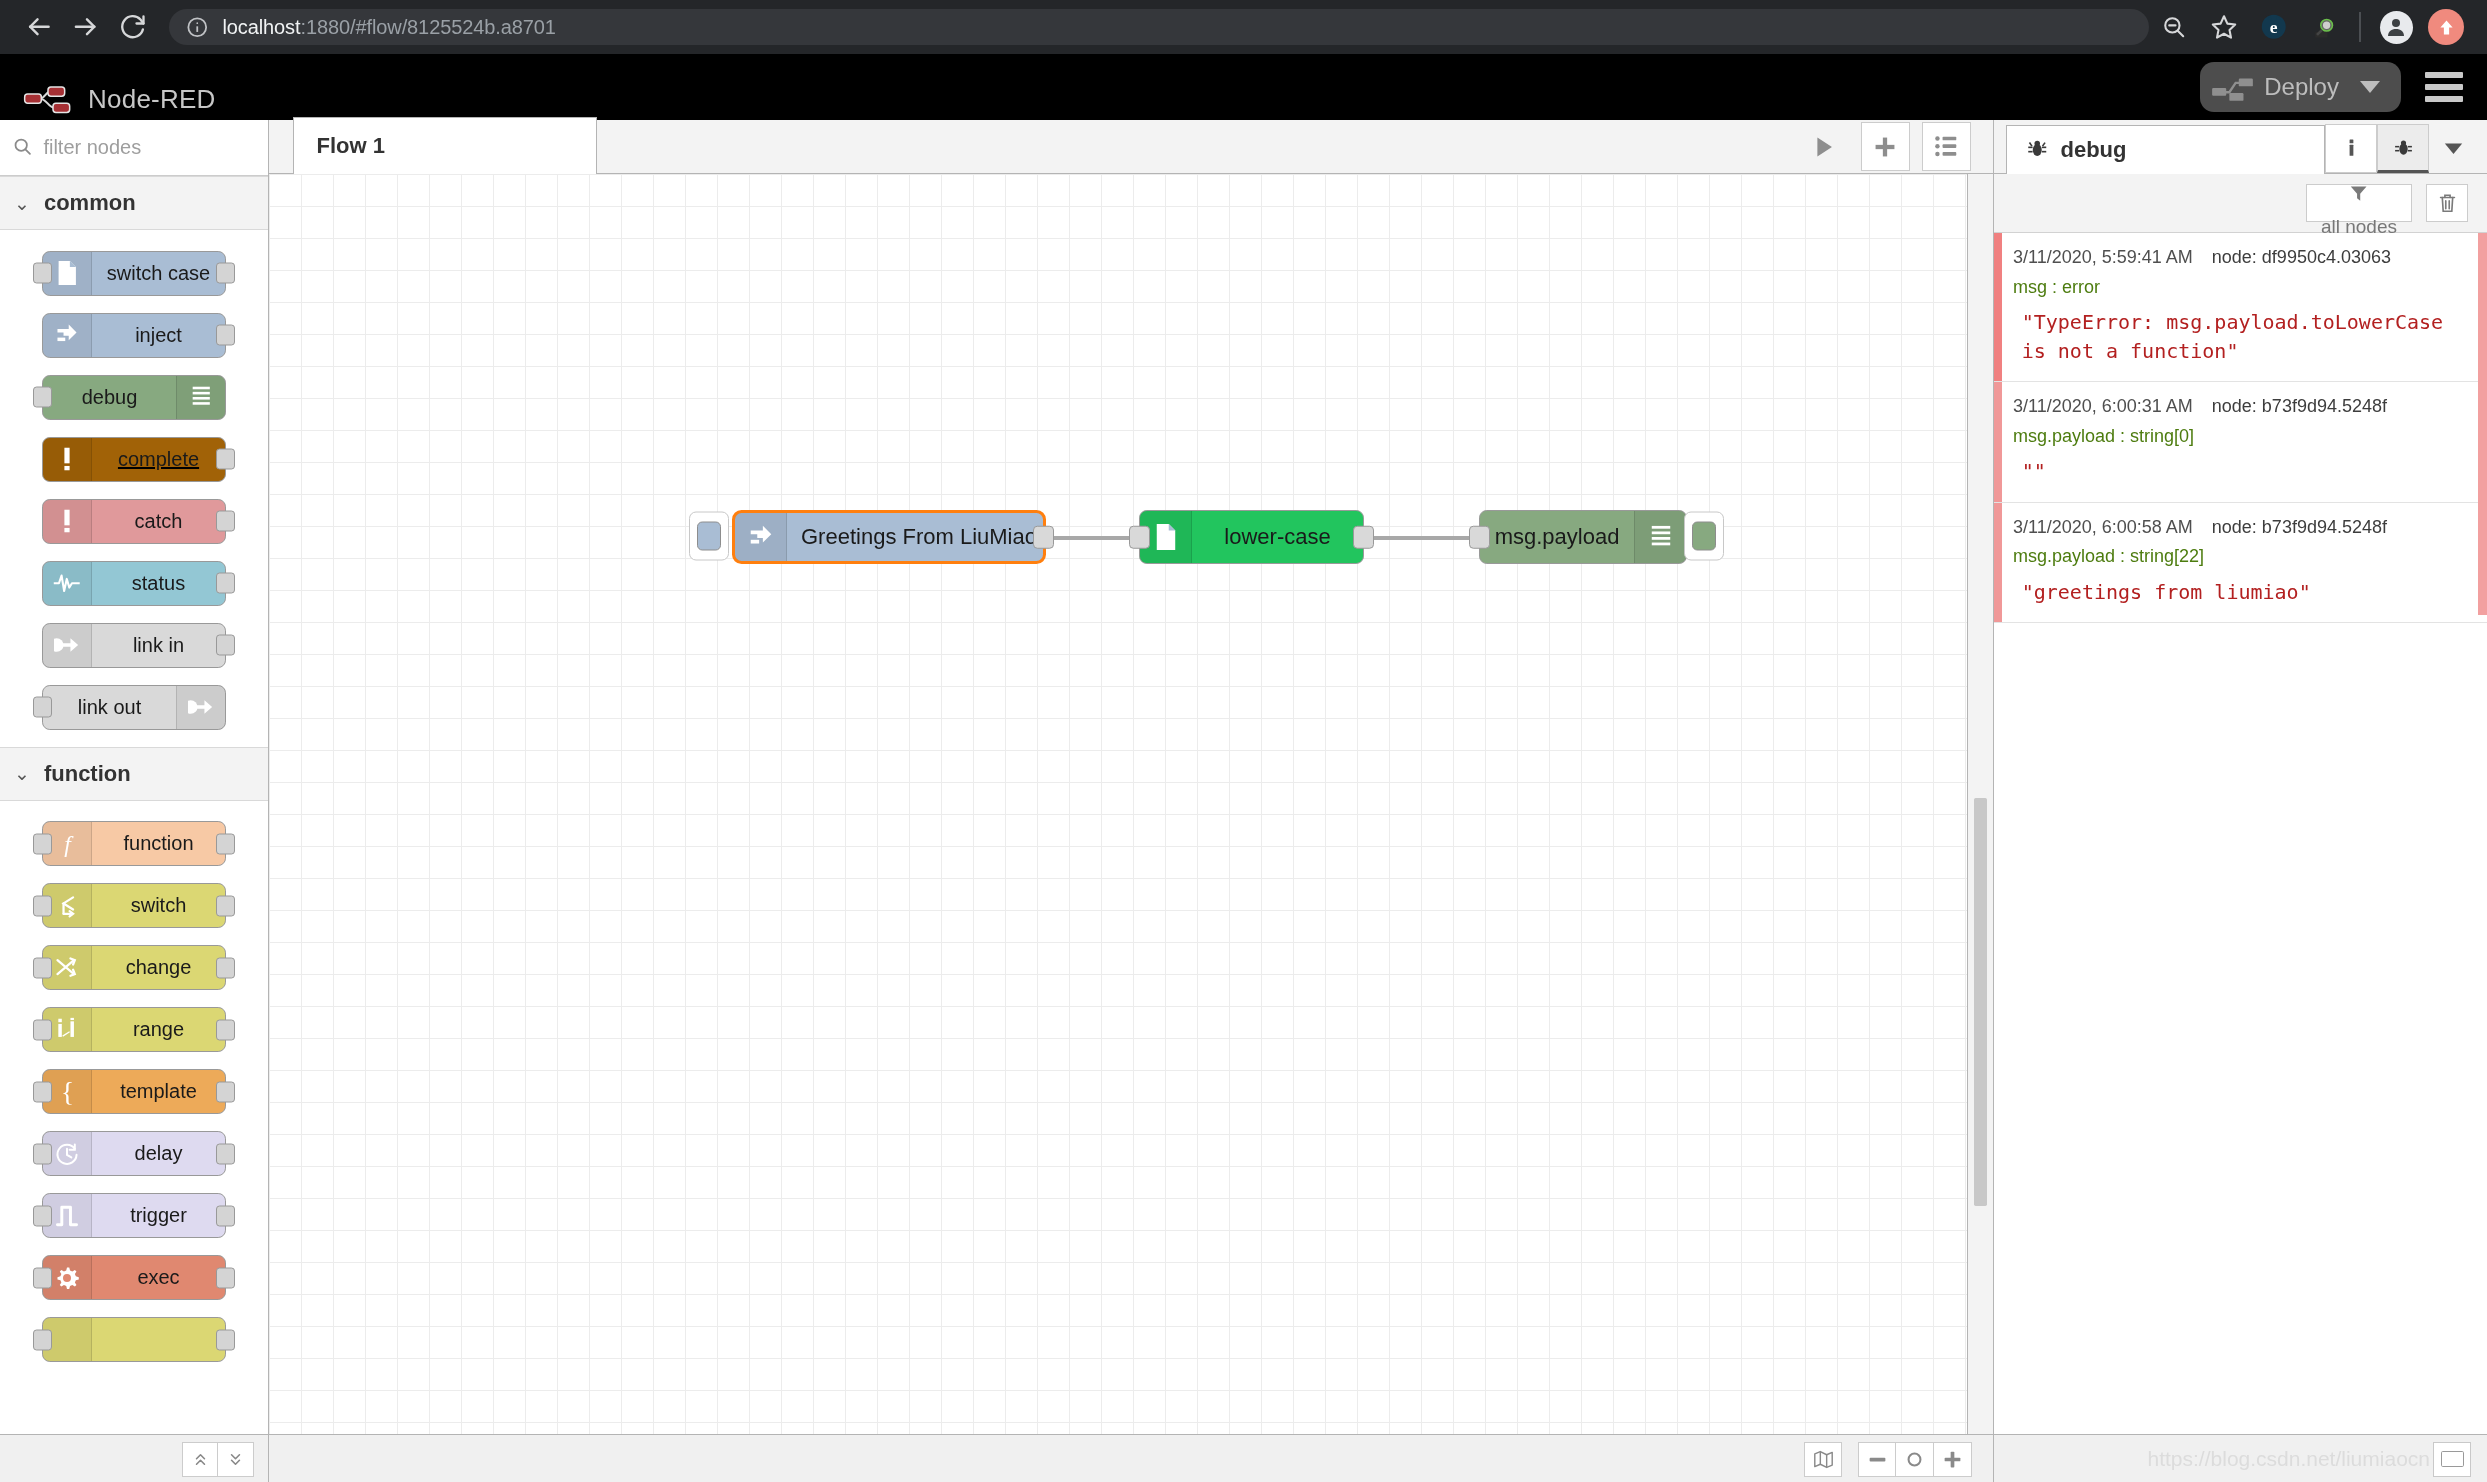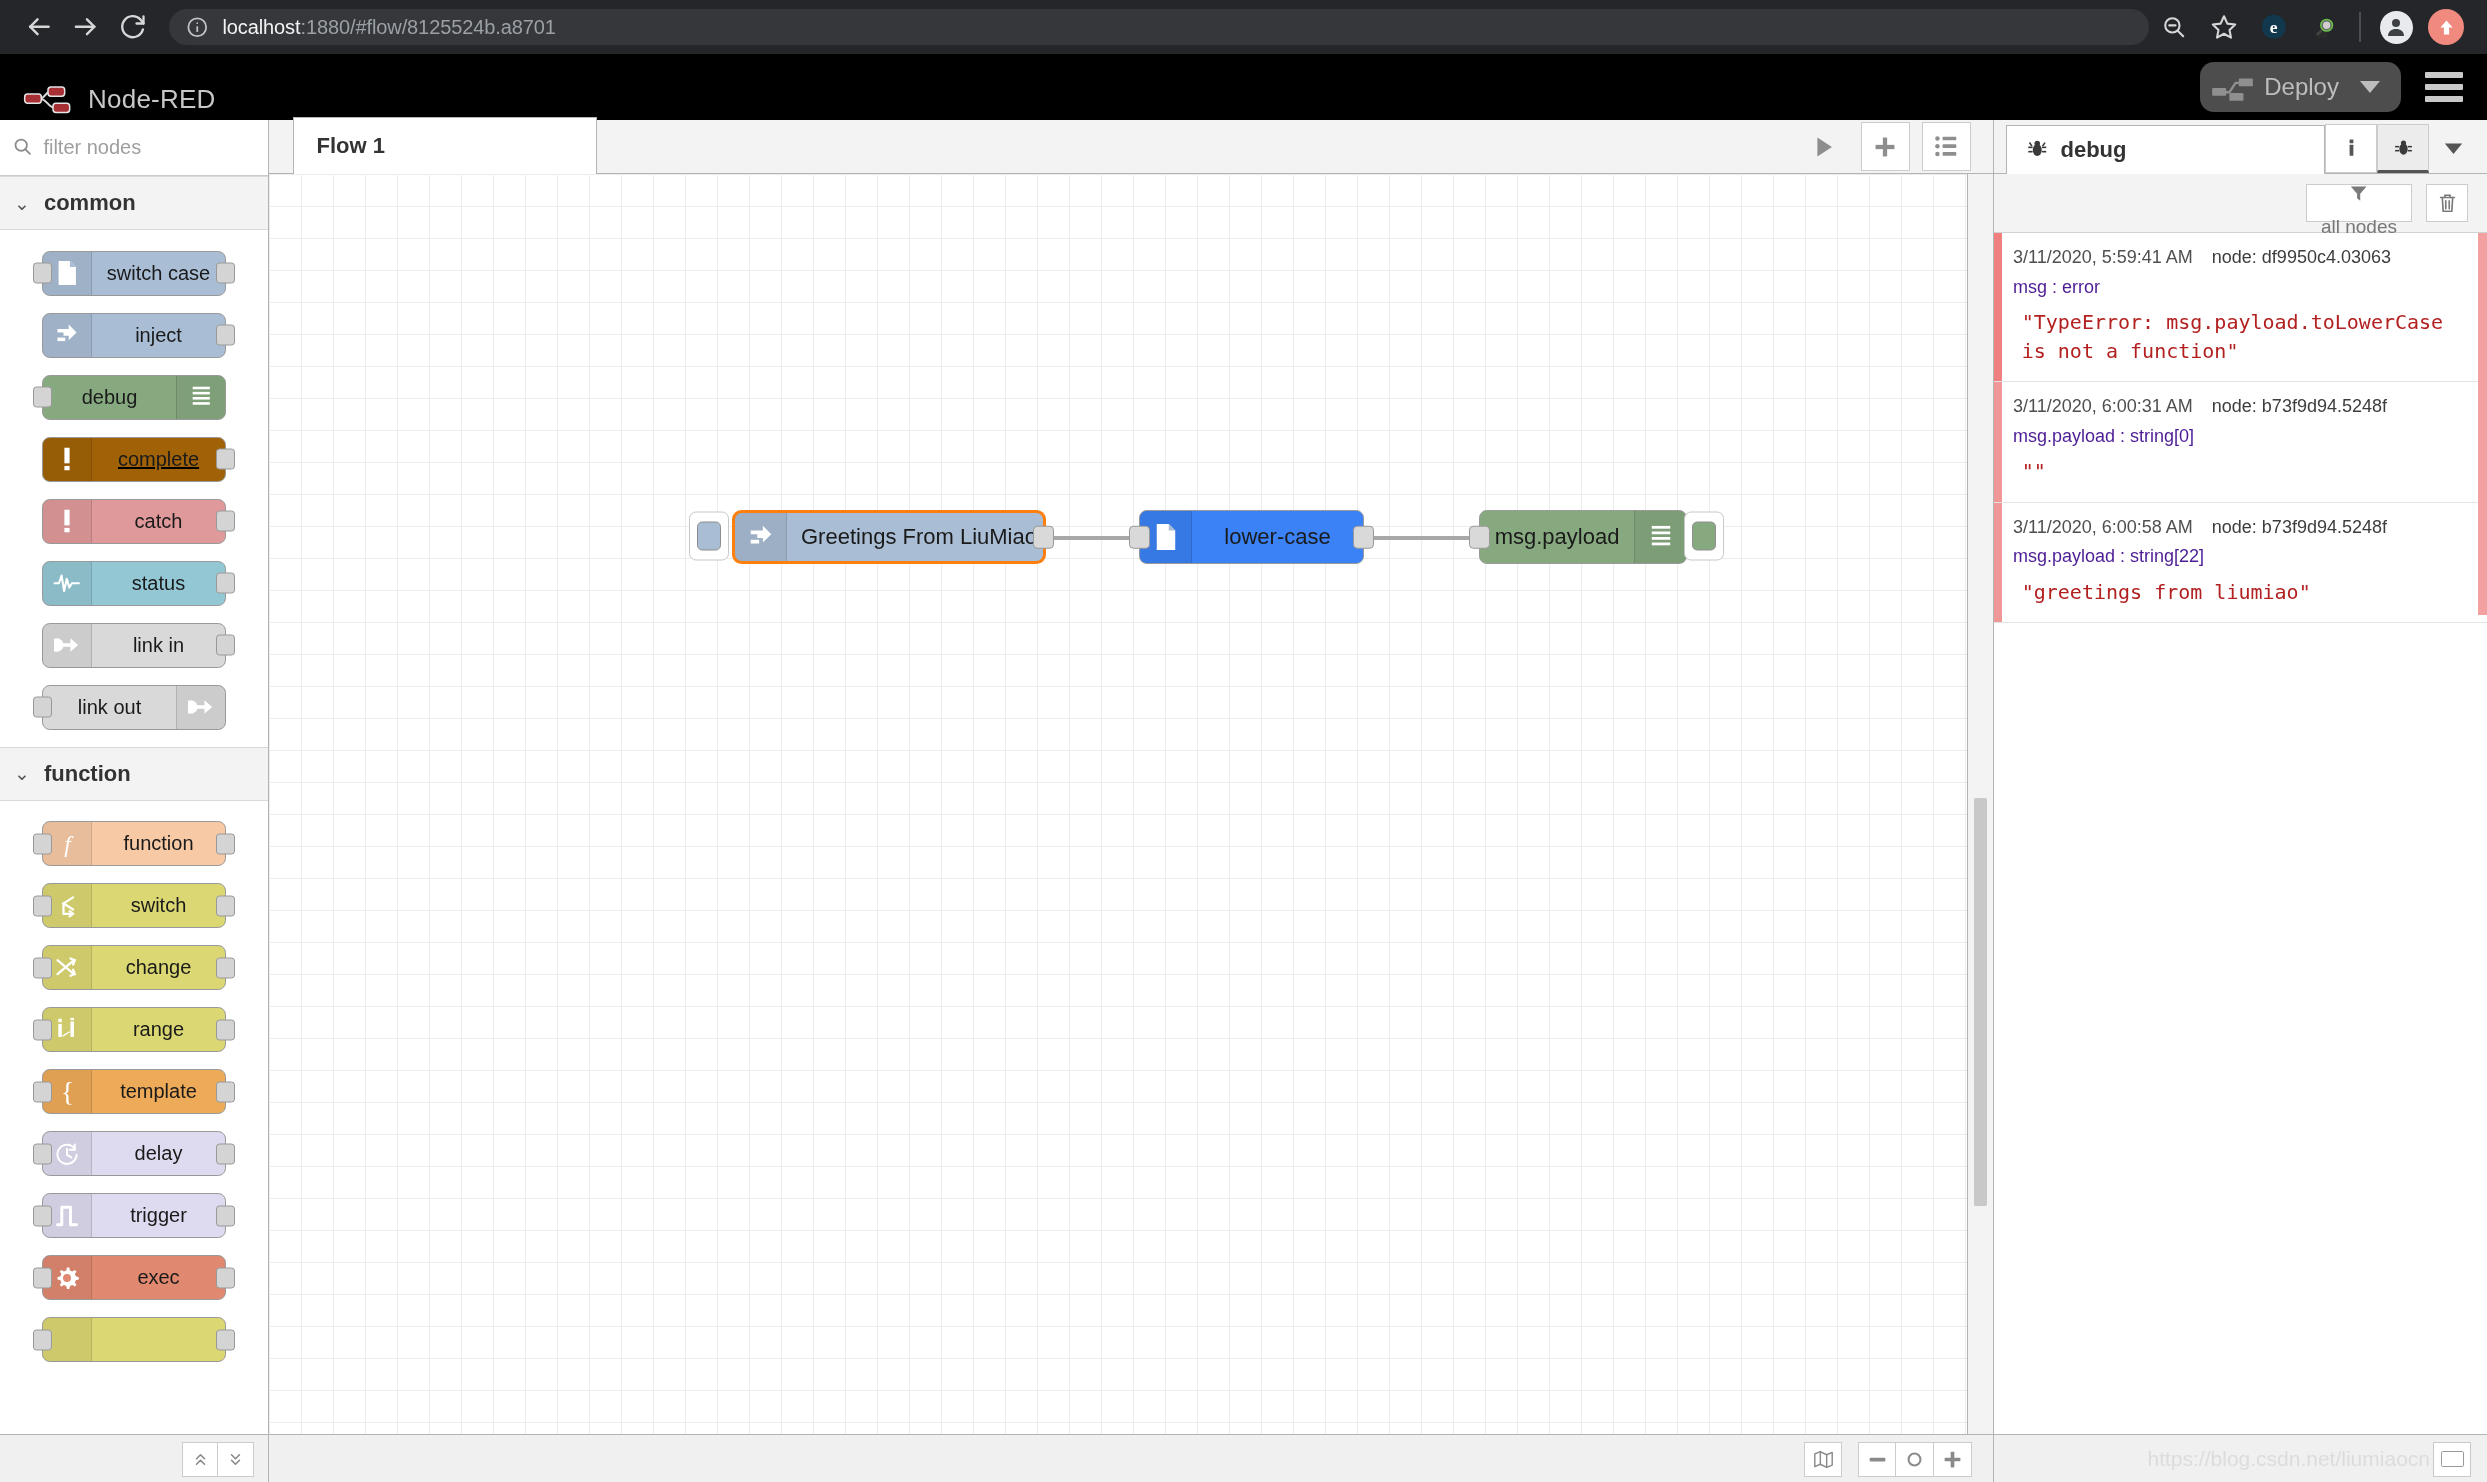--- a/index.html
+++ b/index.html
@@ -251,21 +251,21 @@
   #dbg-list { flex:1 1 auto; position:relative; overflow:hidden; background:#fff; }
   .dbg-msg {
     border-bottom:0.9px solid #e3e3e3; padding:8.7px 15.6px 12px 19px; position:relative;
   }
   .dbg-msg .stripe {
     position:absolute; left:0; top:0; bottom:0; width:7.8px; background:#f09898;
   }
   .dbg-msg.err .stripe { background:#f08080; }
   .dbg-head { font-size:18px; color:#4f4f4f; padding:5.2px 0 3.5px 0; white-space:nowrap;}
   .dbg-head .nodeid { margin-left:19px; color:#3d3d3d; }
-  .dbg-topic { font-size:18px; color:#4c1d95; padding:5.2px 0 5.2px 0; }
+  .dbg-topic { font-size:18px; color:#4d7c0f; padding:5.2px 0 5.2px 0; }
   .dbg-payload {
     font-family:"DejaVu Sans Mono", monospace; font-size:20px; color:#b32020;
     padding:5.2px 0 3.5px 8.7px; line-height:1.45; white-space:pre-wrap; word-break:break-word;
   }
   #dbg-vscroll {
     position:absolute; right:0; top:0; width:8.7px; background:#f2a0a0;
   }
   #sb-footer { height:49px; flex:0 0 49px; background:#f0f0f0; border-top:1.7px solid #b4b4b4;
     display:flex; align-items:center; justify-content:flex-end; padding-right:15.6px; position:relative;}
   #watermark {
@@ -712,21 +712,21 @@
         <div class="ic">
           <svg width="28" height="28" viewBox="0 0 30 30" fill="#fff">
               <path d="M4 8 h13 v-5 l9 9 -9 9 v-5 h-6 v-4 h-7 z"></path>
               <rect x="4" y="18" width="9" height="4"></rect>
             </svg>
         </div>
         <span class="nm">Greetings From LiuMiao</span>
         <span class="fport out"></span>
       </div>
 
-      <div class="flow-node" style="left:870px; top:336px; width:225px; background:#3b82f6;">
+      <div class="flow-node" style="left:870px; top:336px; width:225px; background:#22c55e;">
         <div class="ic">
           <svg width="24" height="28" viewBox="0 0 26 30">
               <path d="M3 1 h13 l7 7 v21 h-20 z" fill="#fff"></path>
               <path d="M16 1 v7 h7" fill="#a9bdd4"></path>
             </svg>
         </div>
         <span class="nm">lower-case</span>
         <span class="fport in"></span>
         <span class="fport out"></span>
       </div>

